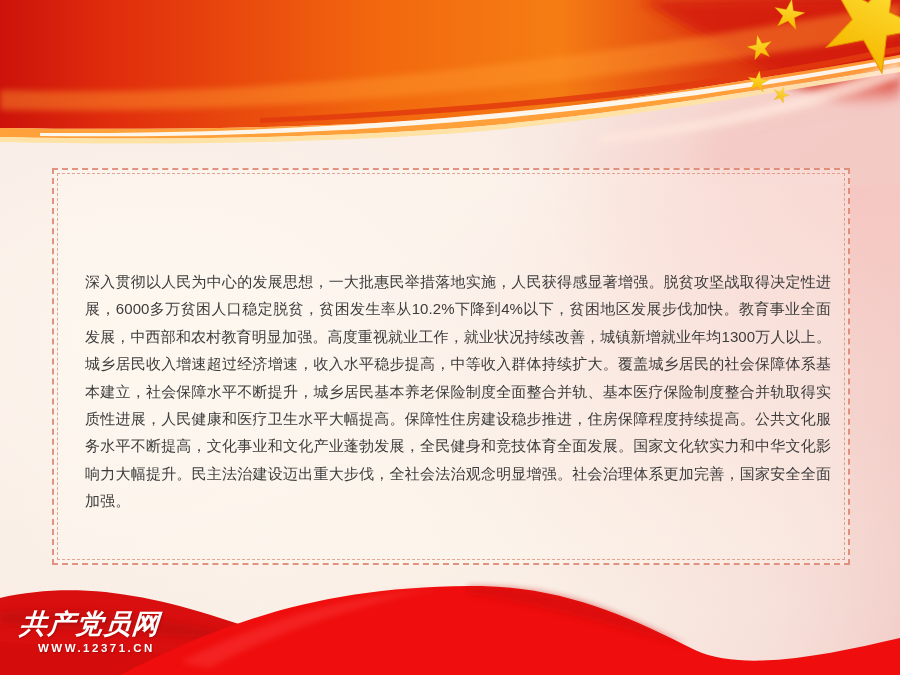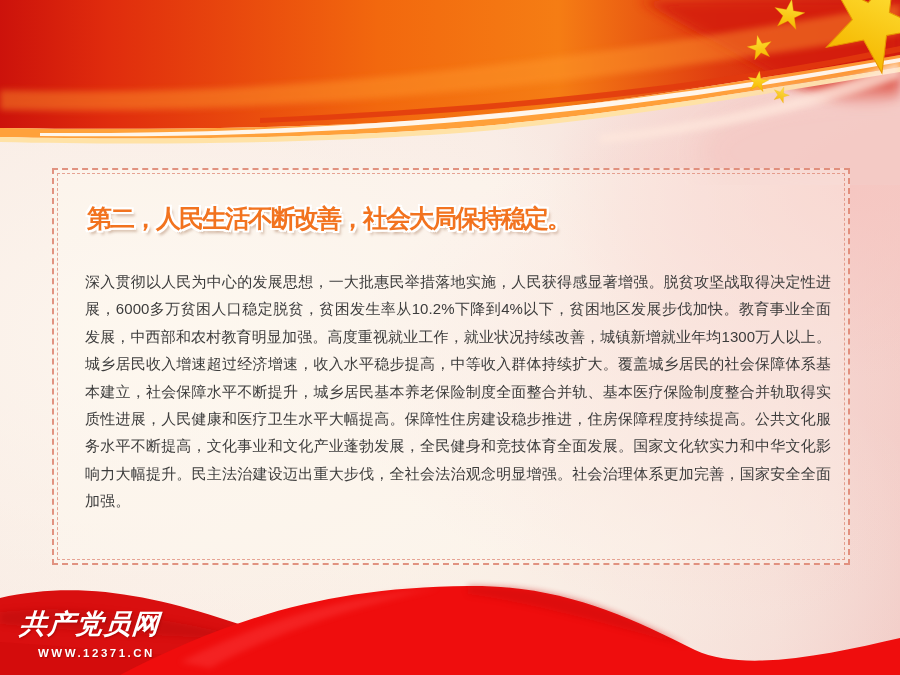--- a/index.html
+++ b/index.html
@@ -59,21 +59,21 @@
   .ribbon-svg { position: absolute; left: 0; bottom: 0; display: block; z-index: 6; }
   .footer-logo { position: absolute; left: 20px; top: 606px; z-index: 8; width: 180px; }
   .site-name {
     display: block;
     font-size: 27px; font-weight: 900; font-style: italic;
     color: #ffffff; letter-spacing: 1px;
     text-shadow: 1px 1px 2px rgba(140,0,0,.5);
     transform: skewX(-4deg);
   }
   .site-url {
-    display: block; margin-top: 5px; margin-left: 18px;
+    display: block; margin-left: 18px;
     font-size: 11.5px; font-weight: 700; letter-spacing: 2.5px;
     color: #ffffff;
     text-shadow: 1px 1px 1px rgba(140,0,0,.5);
   }
 </style>
 </head>
 <body>
 
 <div class="page">
 
@@ -128,21 +128,20 @@
       <use href="#star" transform="translate(758,82) rotate(8) scale(11)"></use>
       <use href="#star" transform="translate(781,95) rotate(20) scale(8.5)" opacity="0.9"></use>
     </g>
   </svg>
 
 
   <div class="stitch-outer">
     <div class="stitch-inner"></div>
   </div>
 
-  <div class="content-heading">第二，人民生活不断改善，社会大局保持稳定。</div>
 
   <p class="content-body">深入贯彻以人民为中心的发展思想，一大批惠民举措落地实施，人民获得感显著增强。脱贫攻坚战取得决定性进展，6000多万贫困人口稳定脱贫，贫困发生率从10.2%下降到4%以下，贫困地区发展步伐加快。教育事业全面发展，中西部和农村教育明显加强。高度重视就业工作，就业状况持续改善，城镇新增就业年均1300万人以上。城乡居民收入增速超过经济增速，收入水平稳步提高，中等收入群体持续扩大。覆盖城乡居民的社会保障体系基本建立，社会保障水平不断提升，城乡居民基本养老保险制度全面整合并轨、基本医疗保险制度整合并轨取得实质性进展，人民健康和医疗卫生水平大幅提高。保障性住房建设稳步推进，住房保障程度持续提高。公共文化服务水平不断提高，文化事业和文化产业蓬勃发展，全民健身和竞技体育全面发展。国家文化软实力和中华文化影响力大幅提升。民主法治建设迈出重大步伐，全社会法治观念明显增强。社会治理体系更加完善，国家安全全面加强。</p>
 
   <svg class="ribbon-svg" width="900" height="105" viewBox="0 0 900 105">
     <defs>
       <filter id="rb3" x="-50%" y="-50%" width="200%" height="200%">
           <feGaussianBlur stdDeviation="3"></feGaussianBlur>
         </filter>
     </defs>
 

